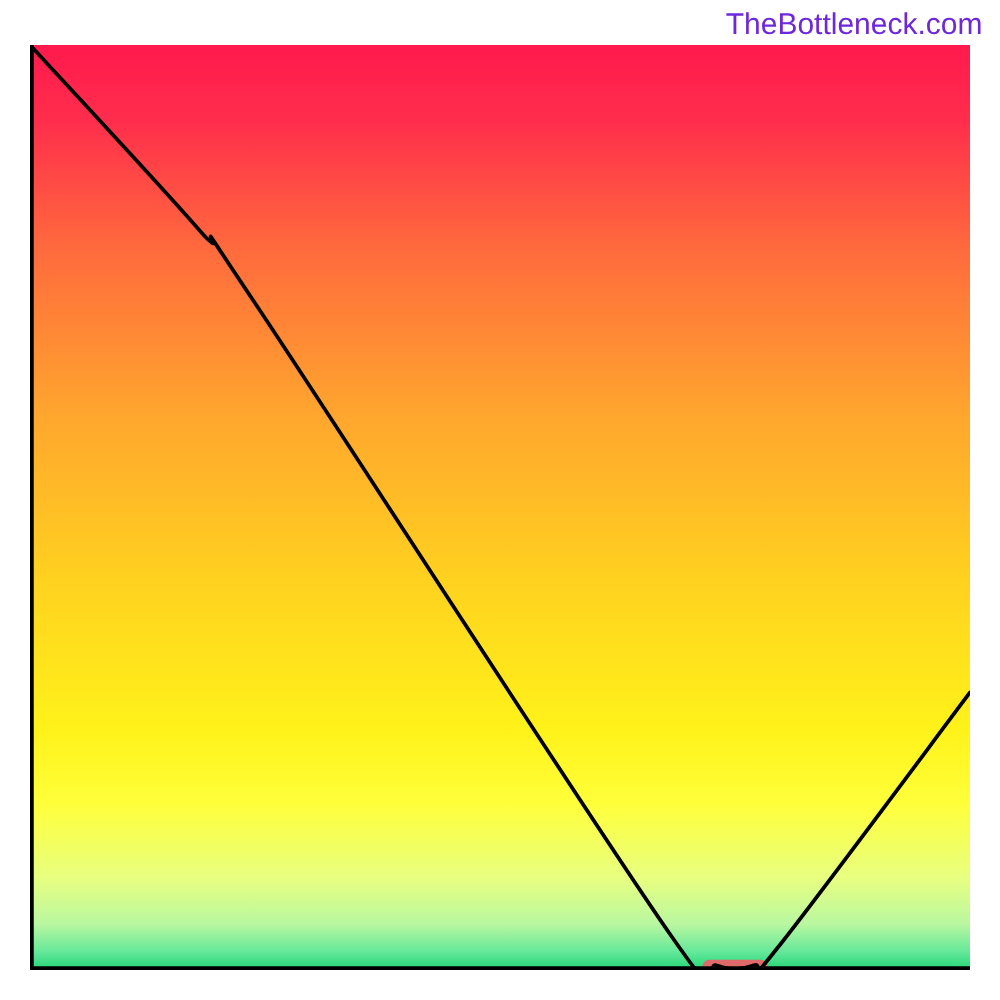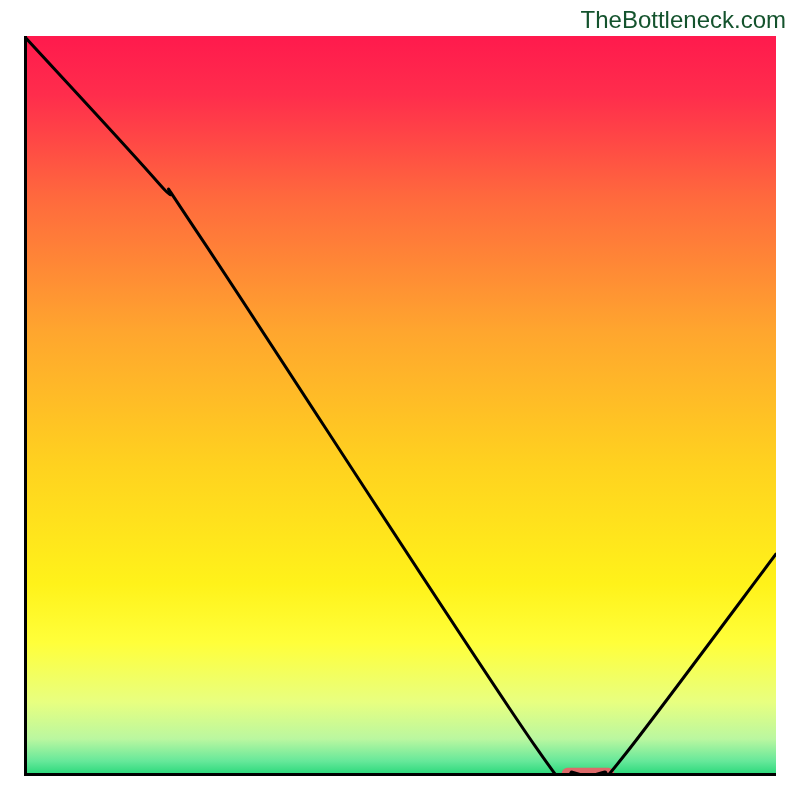--- a/index.html
+++ b/index.html
@@ -14,21 +14,21 @@
     position: relative;
     width: 800px;
     height: 800px;
   }
   .watermark {
     position: absolute;
     top: 6px;
     right: 14px;
     font-family: Verdana, Geneva, sans-serif;
     font-size: 24px;
-    color: #14532d;
+    color: #6d28d9;
     font-weight: 400;
     letter-spacing: 0px;
   }
   .chart-area {
     position: absolute;
     left: 24px;
     top: 36px;
     width: 752px;   
     height: 740px;  
     overflow: hidden;

